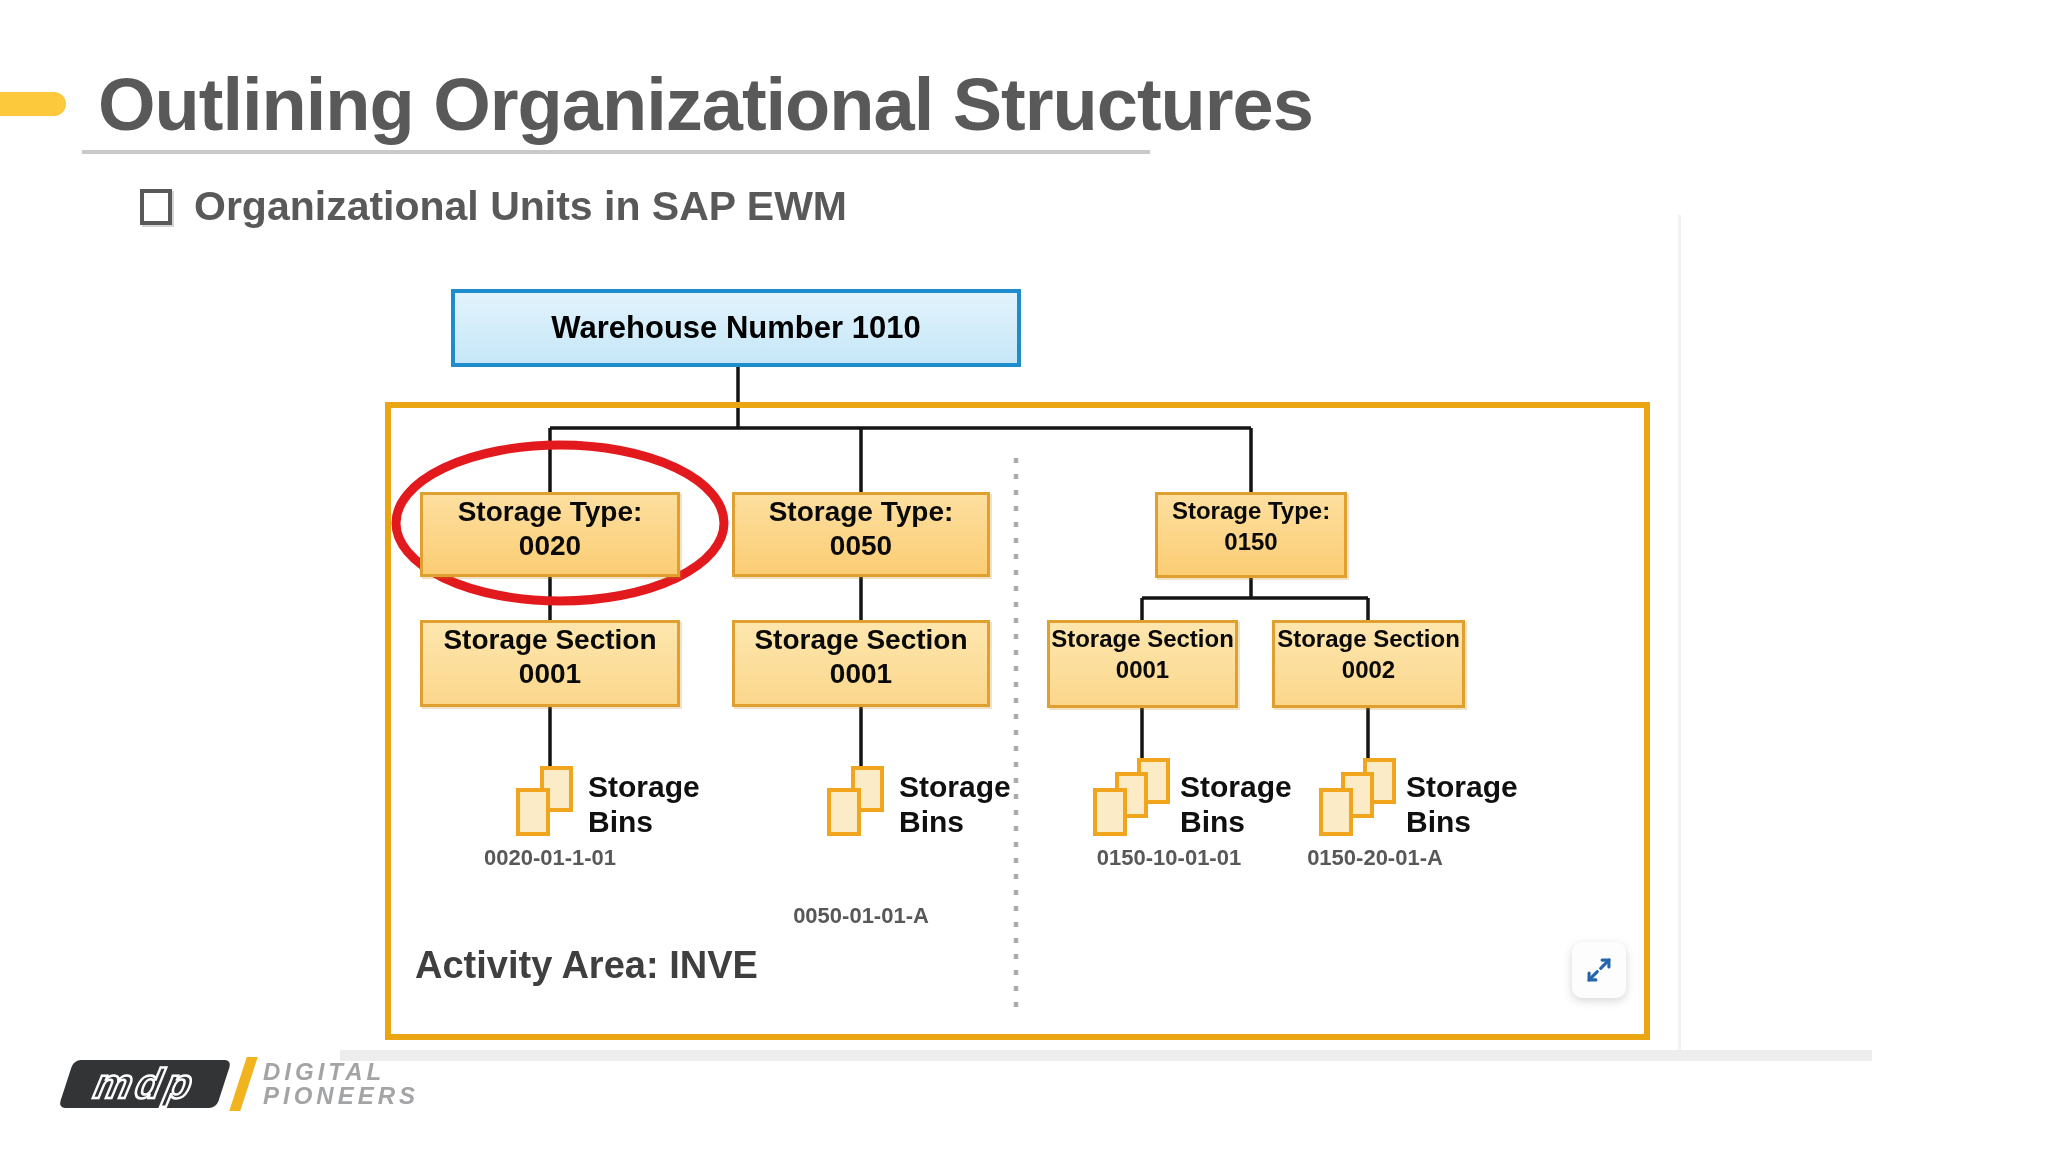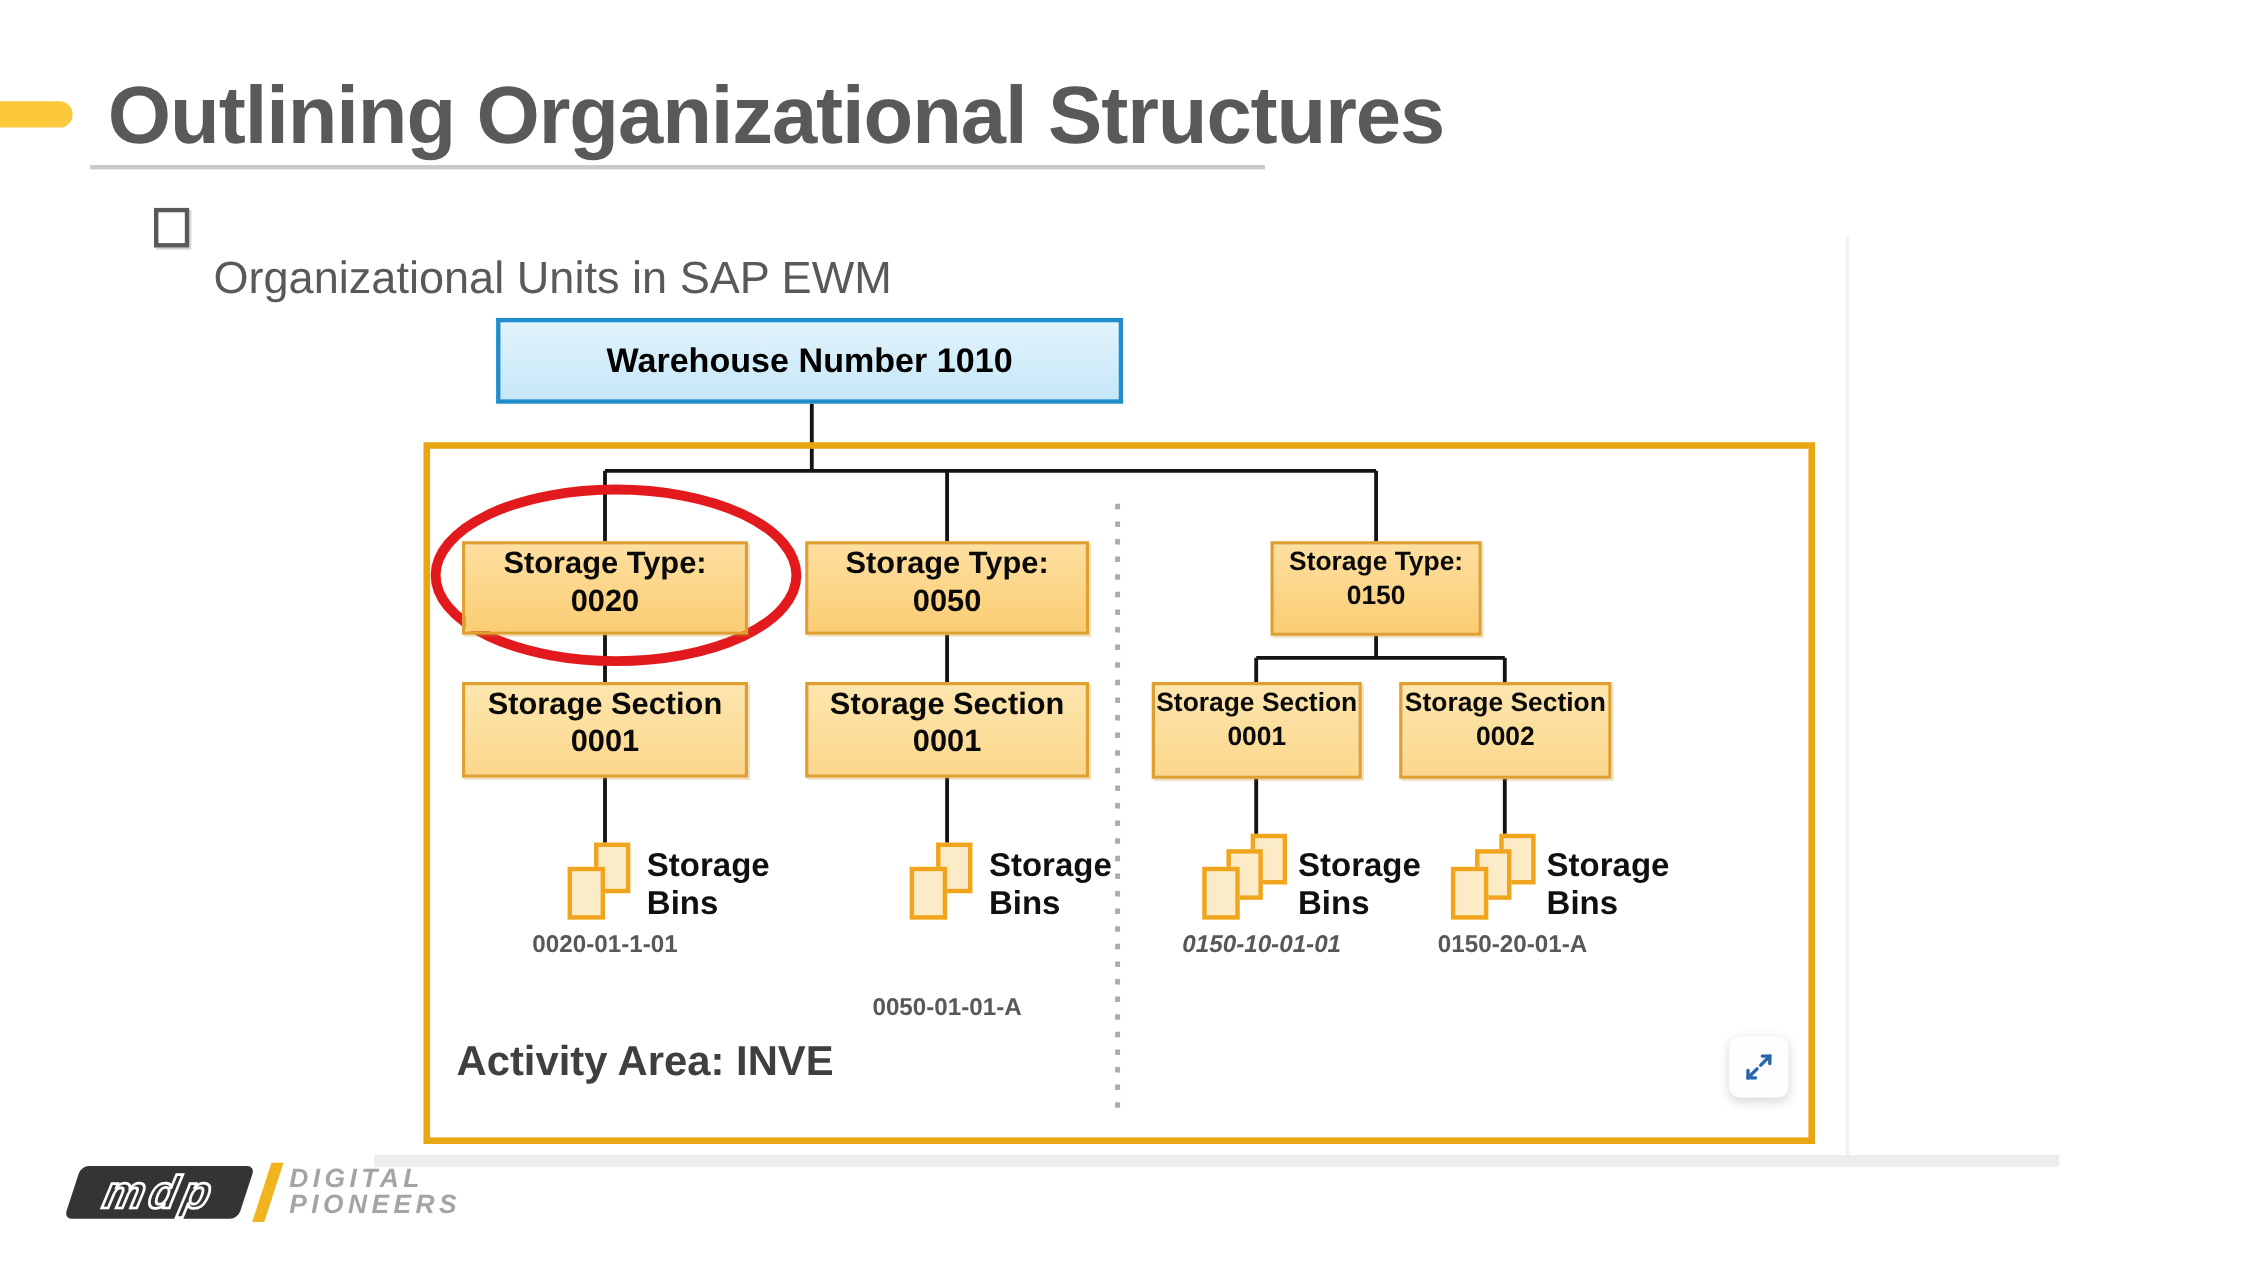--- a/index.html
+++ b/index.html
@@ -18,21 +18,21 @@
   }
   .title-underline{
     position:absolute;left:82px;top:150px;width:1068px;height:4px;background:#C9C9C9;
   }
   .bullet-row{position:absolute;left:140px;top:184px;display:flex;align-items:flex-start;}
   .bullet-check{
     width:24px;height:28px;border:4px solid #595959;margin-top:5px;
     box-shadow:2px 2px 0 rgba(89,89,89,.25);background:#fff;
   }
   .bullet-label{
-    margin-left:22px;font-size:41px;font-weight:normal;color:#595959;white-space:nowrap;line-height:1.1;margin-top:46px;
+    margin-left:22px;font-size:41px;font-weight:bold;color:#595959;white-space:nowrap;line-height:1.1;
   }
   
   .lines-layer{position:absolute;left:0;top:0;width:2048px;height:1152px;}
   .warehouse-box{
     position:absolute;left:451px;top:289px;width:570px;height:78px;box-sizing:border-box;
     background:linear-gradient(#e2f3fc,#c6e7f8);border:4px solid #1F8DCB;
     display:flex;align-items:center;justify-content:center;
     font-size:31px;font-weight:bold;color:#000;
   }
   .node{
@@ -184,21 +184,21 @@
   </div>
   <div class="bins-label" style="left:899px;top:770px;">Storage Bins</div>
   <div class="bin-code" style="left:736px;top:883px;margin-top:20px;">0050-01-01-A</div>
 
   <div>
     <div class="bin-rect" style="left:1137px;top:758px;width:33px;height:46px;"></div>
     <div class="bin-rect" style="left:1115px;top:772px;width:33px;height:46px;"></div>
     <div class="bin-rect" style="left:1093px;top:788px;width:34px;height:48px;"></div>
   </div>
   <div class="bins-label" style="left:1180px;top:770px;">Storage Bins</div>
-  <div class="bin-code" style="left:1022px;top:845px;font-style:italic;">0150-10-01-01</div>
+  <div class="bin-code" style="left:1044px;top:845px;">0150-10-01-01</div>
 
   <div>
     <div class="bin-rect" style="left:1363px;top:758px;width:33px;height:46px;"></div>
     <div class="bin-rect" style="left:1341px;top:772px;width:33px;height:46px;"></div>
     <div class="bin-rect" style="left:1319px;top:788px;width:34px;height:48px;"></div>
   </div>
   <div class="bins-label" style="left:1406px;top:770px;">Storage Bins</div>
   <div class="bin-code" style="left:1250px;top:845px;">0150-20-01-A</div>
 
   <div class="activity-label aa-inve">Activity Area: INVE</div>

